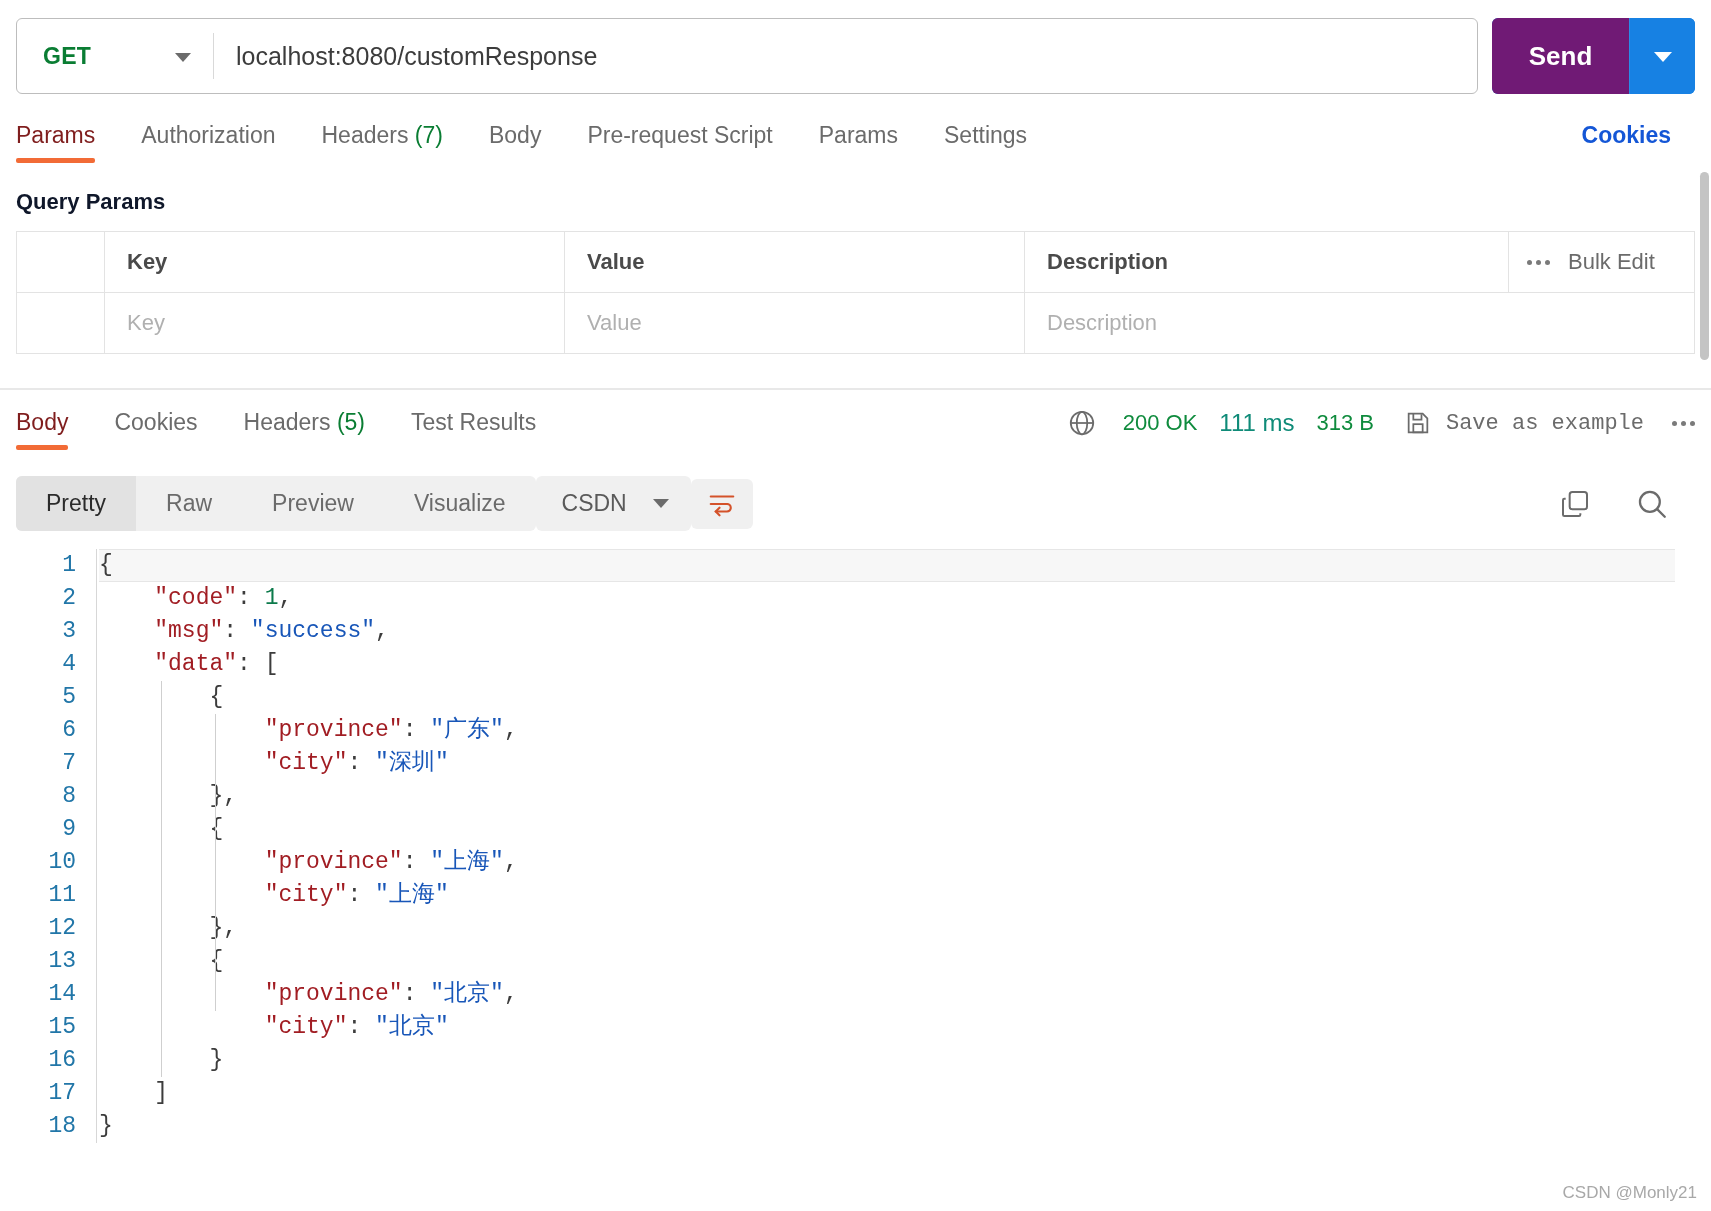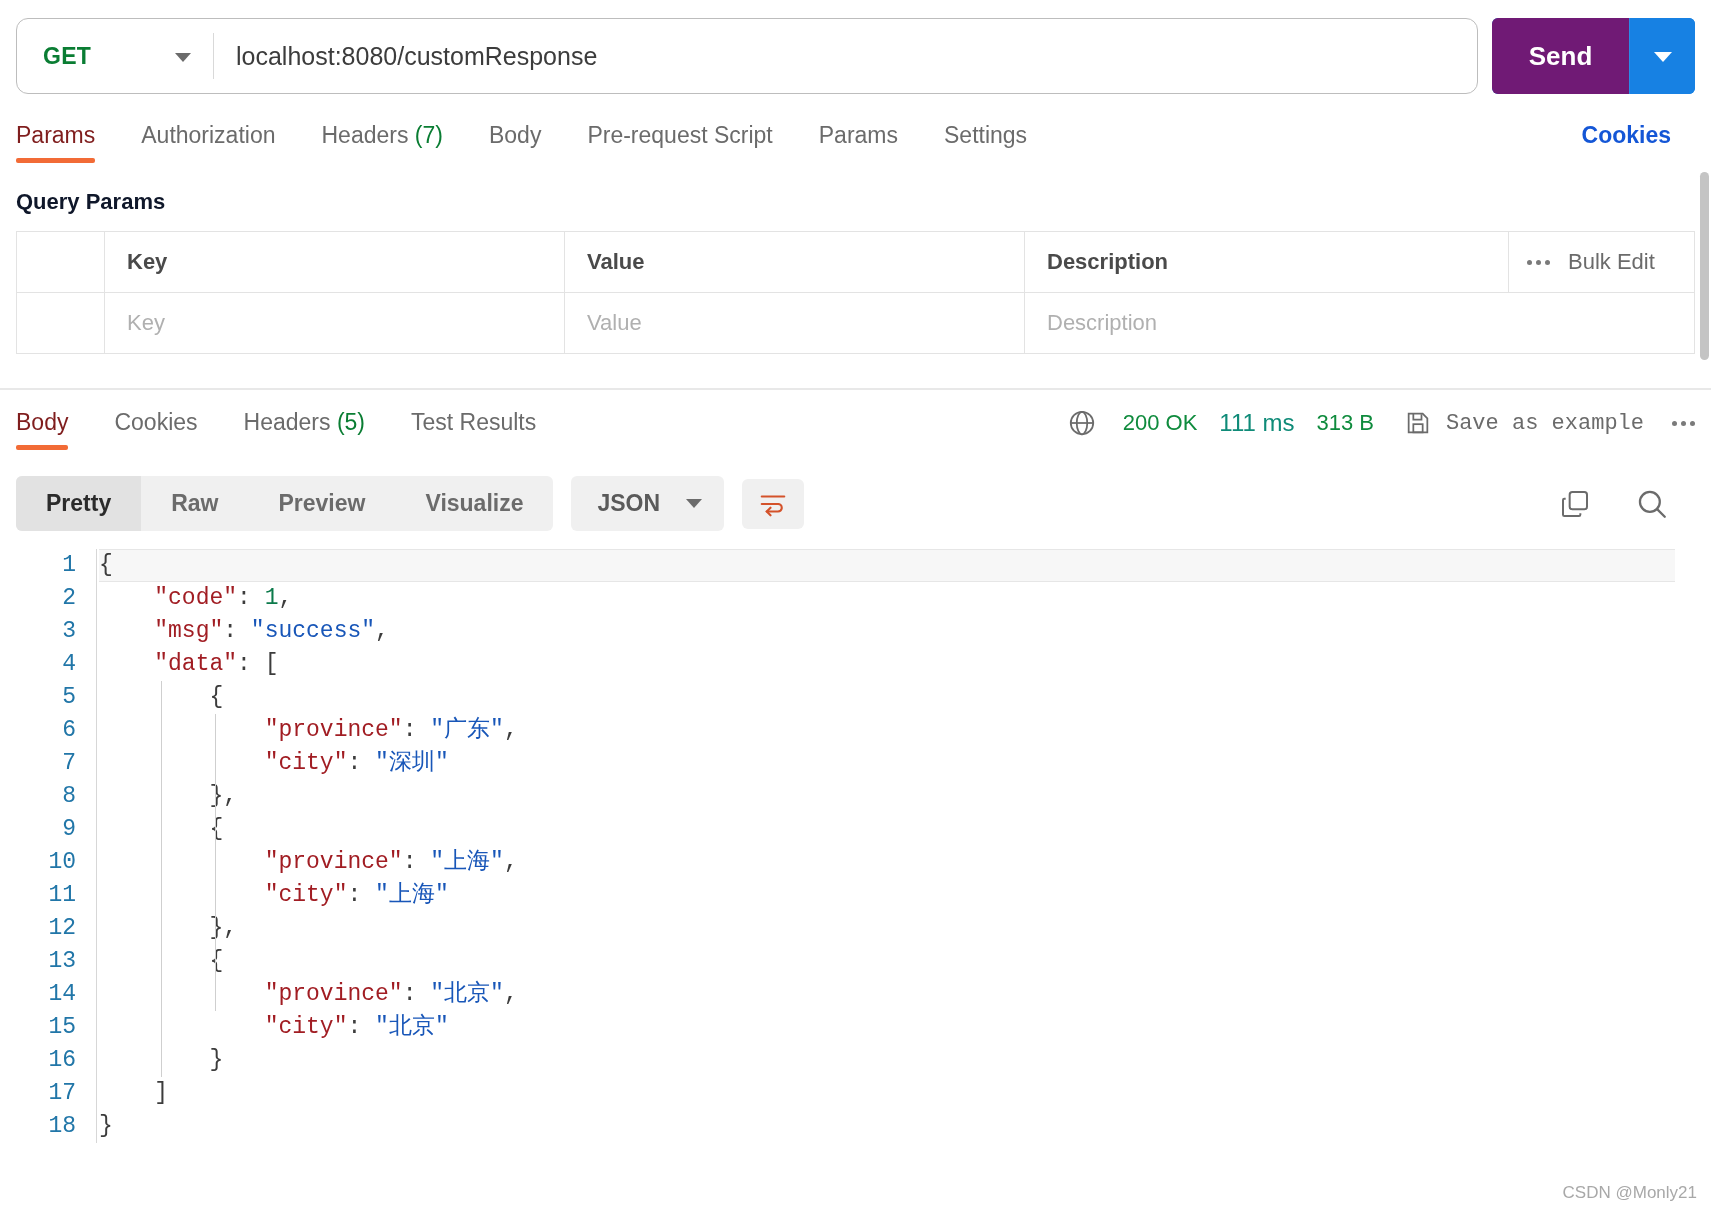--- a/index.html
+++ b/index.html
@@ -18,21 +18,21 @@
   .url-row {
     display: flex;
     align-items: flex-start;
     padding: 18px 16px 0 16px;
     gap: 14px;
   }
   .url-box {
     flex: 1;
     height: 76px;
     border: 1px solid #bdbdbd;
-    border-radius: 12px;
+    border-radius: 6px;
     display: flex;
     align-items: center;
     background: #fff;
   }
   .method-cell {
     width: 196px;
     height: 100%;
     display: flex;
     align-items: center;
     justify-content: space-between;
@@ -224,22 +224,20 @@
   .st-ms { font-size: 24px; color: #0f8b78; margin-right: 22px; }
   .st-b  { font-size: 22px; color: #0f8b3d; margin-right: 30px; }
   .save-ico { margin-right: 14px; display:flex; cursor: pointer; }
   .save-txt { font-size: 22px; color: #6b6b6b; margin-right: 28px; cursor: pointer; font-family: Liberation Mono, monospace; }
 
   
   .fmt-row {
     display: flex;
     align-items: center;
     padding: 26px 16px 0 16px;
-    gap: 18px;
-    font-weight: bold;
   }
   .seg {
     display: flex;
     background: #f0f0f0;
     border-radius: 6px;
     overflow: hidden;
   }
   .seg-i {
     font-size: 23px;
     color: #6b6b6b;
@@ -461,21 +459,21 @@
 
 <div class="fmt-row">
   <div class="seg">
     <div class="seg-i active">Pretty</div>
     <div class="seg-i">Raw</div>
     <div class="seg-i">Preview</div>
     <div class="seg-i">Visualize</div>
   </div>
 
   <div class="json-pill">
-    <span class="t">JSON</span>
+    <span class="t">CSDN</span>
     <i></i>
   </div>
 
   <div class="wrap-btn">
     <svg width="30" height="26" viewBox="0 0 24 20" fill="none" stroke="#d4522a" stroke-width="1.7" stroke-linecap="round">
       <line x1="3" y1="4" x2="21" y2="4"></line>
       <line x1="3" y1="10" x2="16" y2="10"></line>
       <path d="M16 10a3 3 0 0 1 0 6h-9"></path>
       <polyline points="10,13 7,16 10,19" stroke="#d4522a" fill="none"></polyline>
     </svg>

